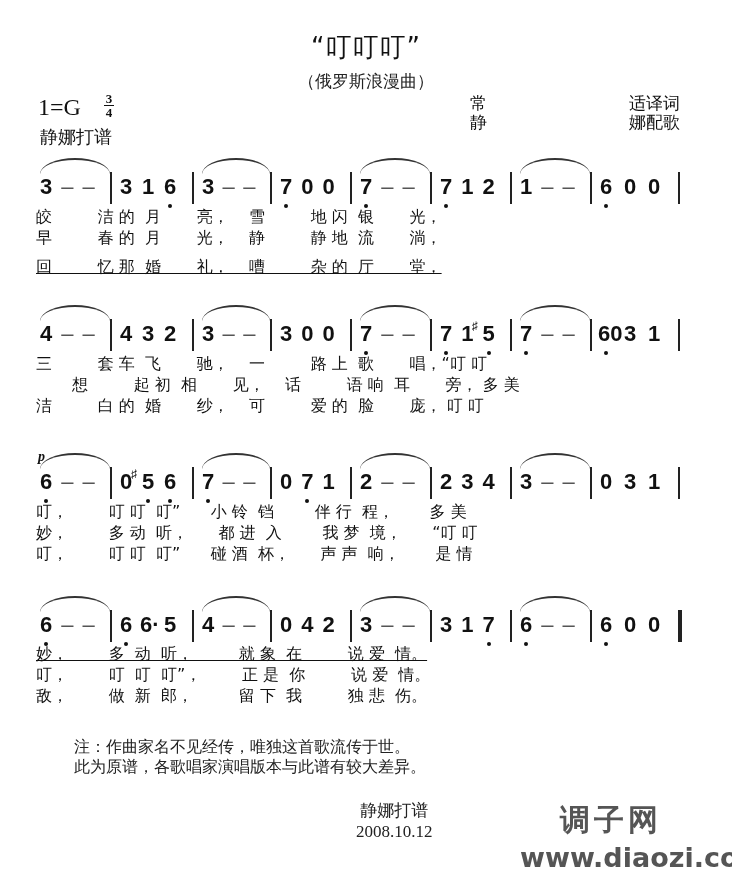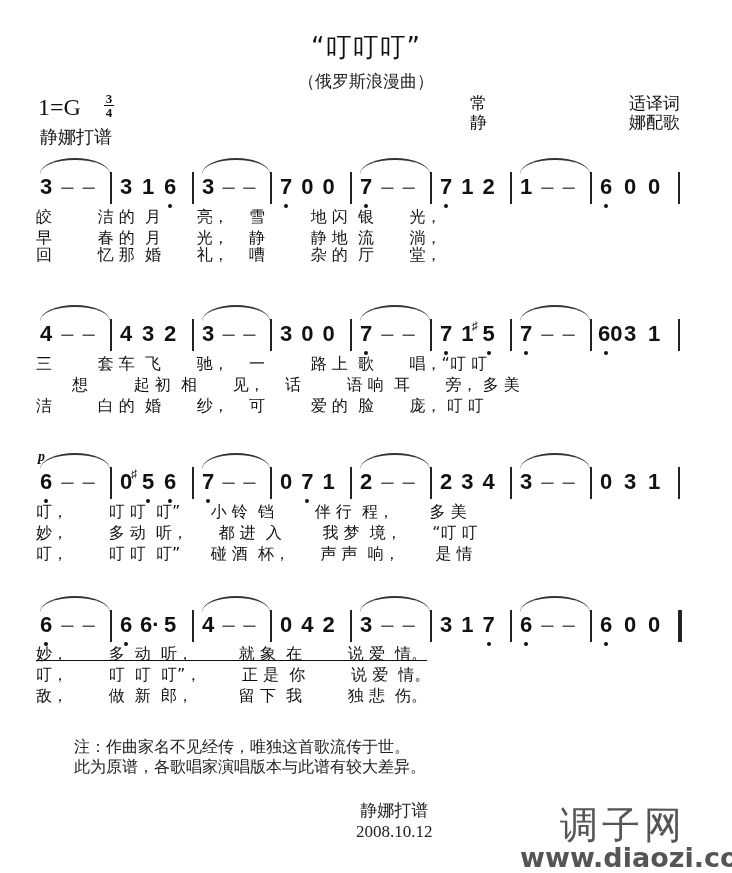--- a/index.html
+++ b/index.html
@@ -19,21 +19,21 @@
   .note { position:absolute; top:6px; font-family:"Liberation Sans", sans-serif; font-weight:bold; font-size:22px; width:16px; text-align:center; }
   .note.dash { color:#555; font-weight:normal; }
   .dot-below { position:absolute; left:6px; top:30px; width:4px; height:4px; border-radius:2px; background:#111; }
   .sharp { position:absolute; left:-9px; top:-2px; font-size:12px; font-weight:normal; }
   .tie { position:absolute; height:14px; border-top:2px solid #333; border-radius:50% 50% 0 0 / 100% 100% 0 0; }
   .lyr { position:absolute; font-size:19px; line-height:21px; letter-spacing:0; }
   .lyr-line { position:absolute; left:0; white-space:pre; font-size:16px; }
   .dyn { position:absolute; font-family:"Liberation Serif", serif; font-style:italic; font-weight:bold; font-size:14px; }
   .note-block { left:74px; top:737px; font-family:"Liberation Serif", serif; font-size:16px; line-height:20px; color:#222; }
   .typist { left:356px; top:800px; font-family:"Liberation Serif", serif; font-size:17px; line-height:21px; text-align:center; color:#222; }
-  .wm1 { left:560px; top:800px; font-size:38px; font-weight:normal; color:#555; letter-spacing:4px; }
+  .wm1 { left:560px; top:800px; font-size:30px; font-weight:bold; color:#555; letter-spacing:4px; }
   .wm2 { left:520px; top:842px; font-size:27px; font-weight:bold; color:#555; }
 </style>
 </head>
 <body>
 
 <div class="abs title">“叮叮叮”</div>
 <div class="abs subtitle">（俄罗斯浪漫曲）</div>
 <div class="abs key">1=G</div>
 <div class="abs timesig">
   <div>3</div>
@@ -87,21 +87,21 @@
       <span class="bar" style="left: 560px;"></span>
       <span class="tie" style="left: 490px; top: -10px; width: 70px;"></span>
       <span class="note" style="left: 568px;">6<span class="dot-below"></span></span>
       <span class="note" style="left: 592px;">0</span>
       <span class="note" style="left: 616px;">0</span>
       <span class="bar" style="left: 648px;"></span>
     </div>
     <div class="abs lyr" style="left: 36px; top: 206px;">
       <div class="lyr-line" style="top: 0px;">皎         洁 的  月       亮，    雪         地 闪  银       光，</div>
       <div class="lyr-line" style="top: 21px;">早         春 的  月       光，    静         静 地  流       淌，</div>
-      <div class="lyr-line" style="top: 38px;">回         忆 那  婚       礼，    嘈         杂 的  厅       堂，</div>
+      <div class="lyr-line" style="top: 50px; text-decoration: underline;">回         忆 那  婚       礼，    嘈         杂 的  厅       堂，</div>
     </div>
     <div class="abs staff" style="top: 315px;">
       <span class="note" style="left: 8px;">4</span>
       <span class="note dash" style="left: 29.3333px;">–</span>
       <span class="note dash" style="left: 50.6667px;">–</span>
       <span class="bar" style="left: 80px;"></span>
       <span class="tie" style="left: 10px; top: -10px; width: 70px;"></span>
       <span class="note" style="left: 88px;">4</span>
       <span class="note" style="left: 110px;">3</span>
       <span class="note" style="left: 132px;">2</span>

